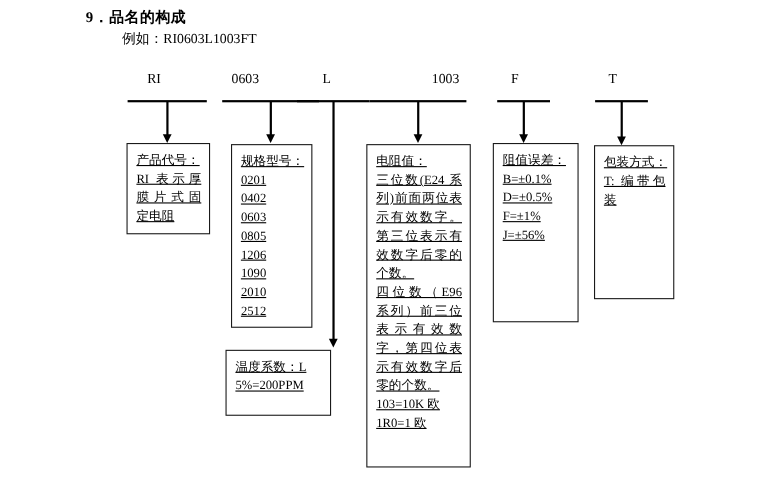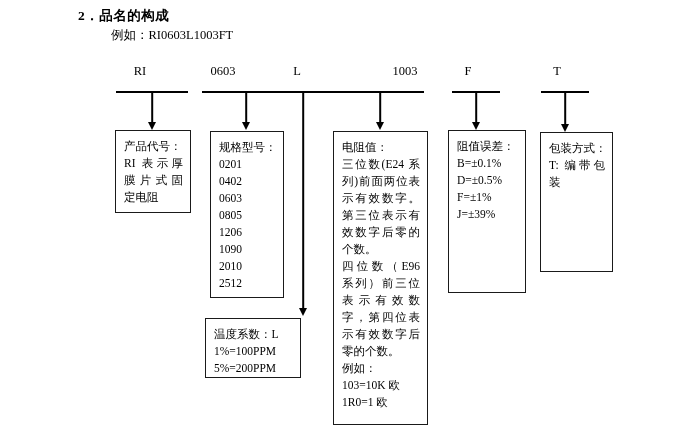--- a/index.html
+++ b/index.html
@@ -73,40 +73,41 @@
 
   
   .box {
     position: absolute;
     border: 1.2px solid #1a1a1a;
     background: #ffffff;
     box-sizing: border-box;
     padding: 7px 7px 5px 8px;
     font-size: 11.5px;
     line-height: 17px;
+    text-decoration: underline;
   }
   .box .ln {
     white-space: nowrap;
   }
   .box .ln.just {
     text-align: justify;
     text-align-last: justify;
     white-space: normal;
   }
   .box .ln.wrap {
     white-space: normal;
     text-align: justify;
   }
 </style>
 </head>
 <body>
 
 <div class="page">
 
-  <div id="heading">2．品名的构成</div>
+  <div id="heading">9．品名的构成</div>
   <div id="example-line">例如：RI0603L1003FT</div>
 
   <div class="seg-label" style="left:140px; top:64px;">RI</div>
   <div class="seg-label" style="left:223px; top:64px;">0603</div>
   <div class="seg-label" style="left:297px; top:64px;">L</div>
   <div class="seg-label" style="left:369px; top:64px;margin-left:36px;">1003</div>
   <div class="seg-label" style="left:468px; top:64px;">F</div>
   <div class="seg-label" style="left:557px; top:64px;">T</div>
 
   <div class="tbar" style="left:152px; top:91px; width:72px;"></div>
@@ -147,39 +148,37 @@
     <div class="ln">0603</div>
     <div class="ln">0805</div>
     <div class="ln">1206</div>
     <div class="ln">1090</div>
     <div class="ln">2010</div>
     <div class="ln">2512</div>
   </div>
 
   <div class="box" style="left:205px; top:318px; width:96px; height:60px;">
     <div class="ln">温度系数：L</div>
-    <div class="ln">1%=100PPM</div>
     <div class="ln">5%=200PPM</div>
   </div>
 
   <div class="box" style="left:333px; top:131px; width:95px; height:294px;">
     <div class="ln">电阻值：</div>
     <div class="ln wrap">三位数(E24 系列)前面两位表示有效数字。第三位表示有效数字后零的个数。</div>
     <div class="ln wrap">四位数（E96 系列）前三位表示有效数字，第四位表示有效数字后零的个数。</div>
-    <div class="ln">例如：</div>
     <div class="ln">103=10K 欧</div>
     <div class="ln">1R0=1 欧</div>
   </div>
 
   <div class="box" style="left:448px; top:130px; width:78px; height:163px;">
     <div class="ln">阻值误差：</div>
     <div class="ln">B=±0.1%</div>
     <div class="ln">D=±0.5%</div>
     <div class="ln">F=±1%</div>
-    <div class="ln">J=±39%</div>
+    <div class="ln">J=±56%</div>
   </div>
 
   <div class="box" style="left:540px; top:132px; width:73px; height:140px;">
     <div class="ln">包装方式：</div>
     <div class="ln just">T: 编带包</div>
     <div class="ln">装</div>
   </div>
 
 </div>
 

